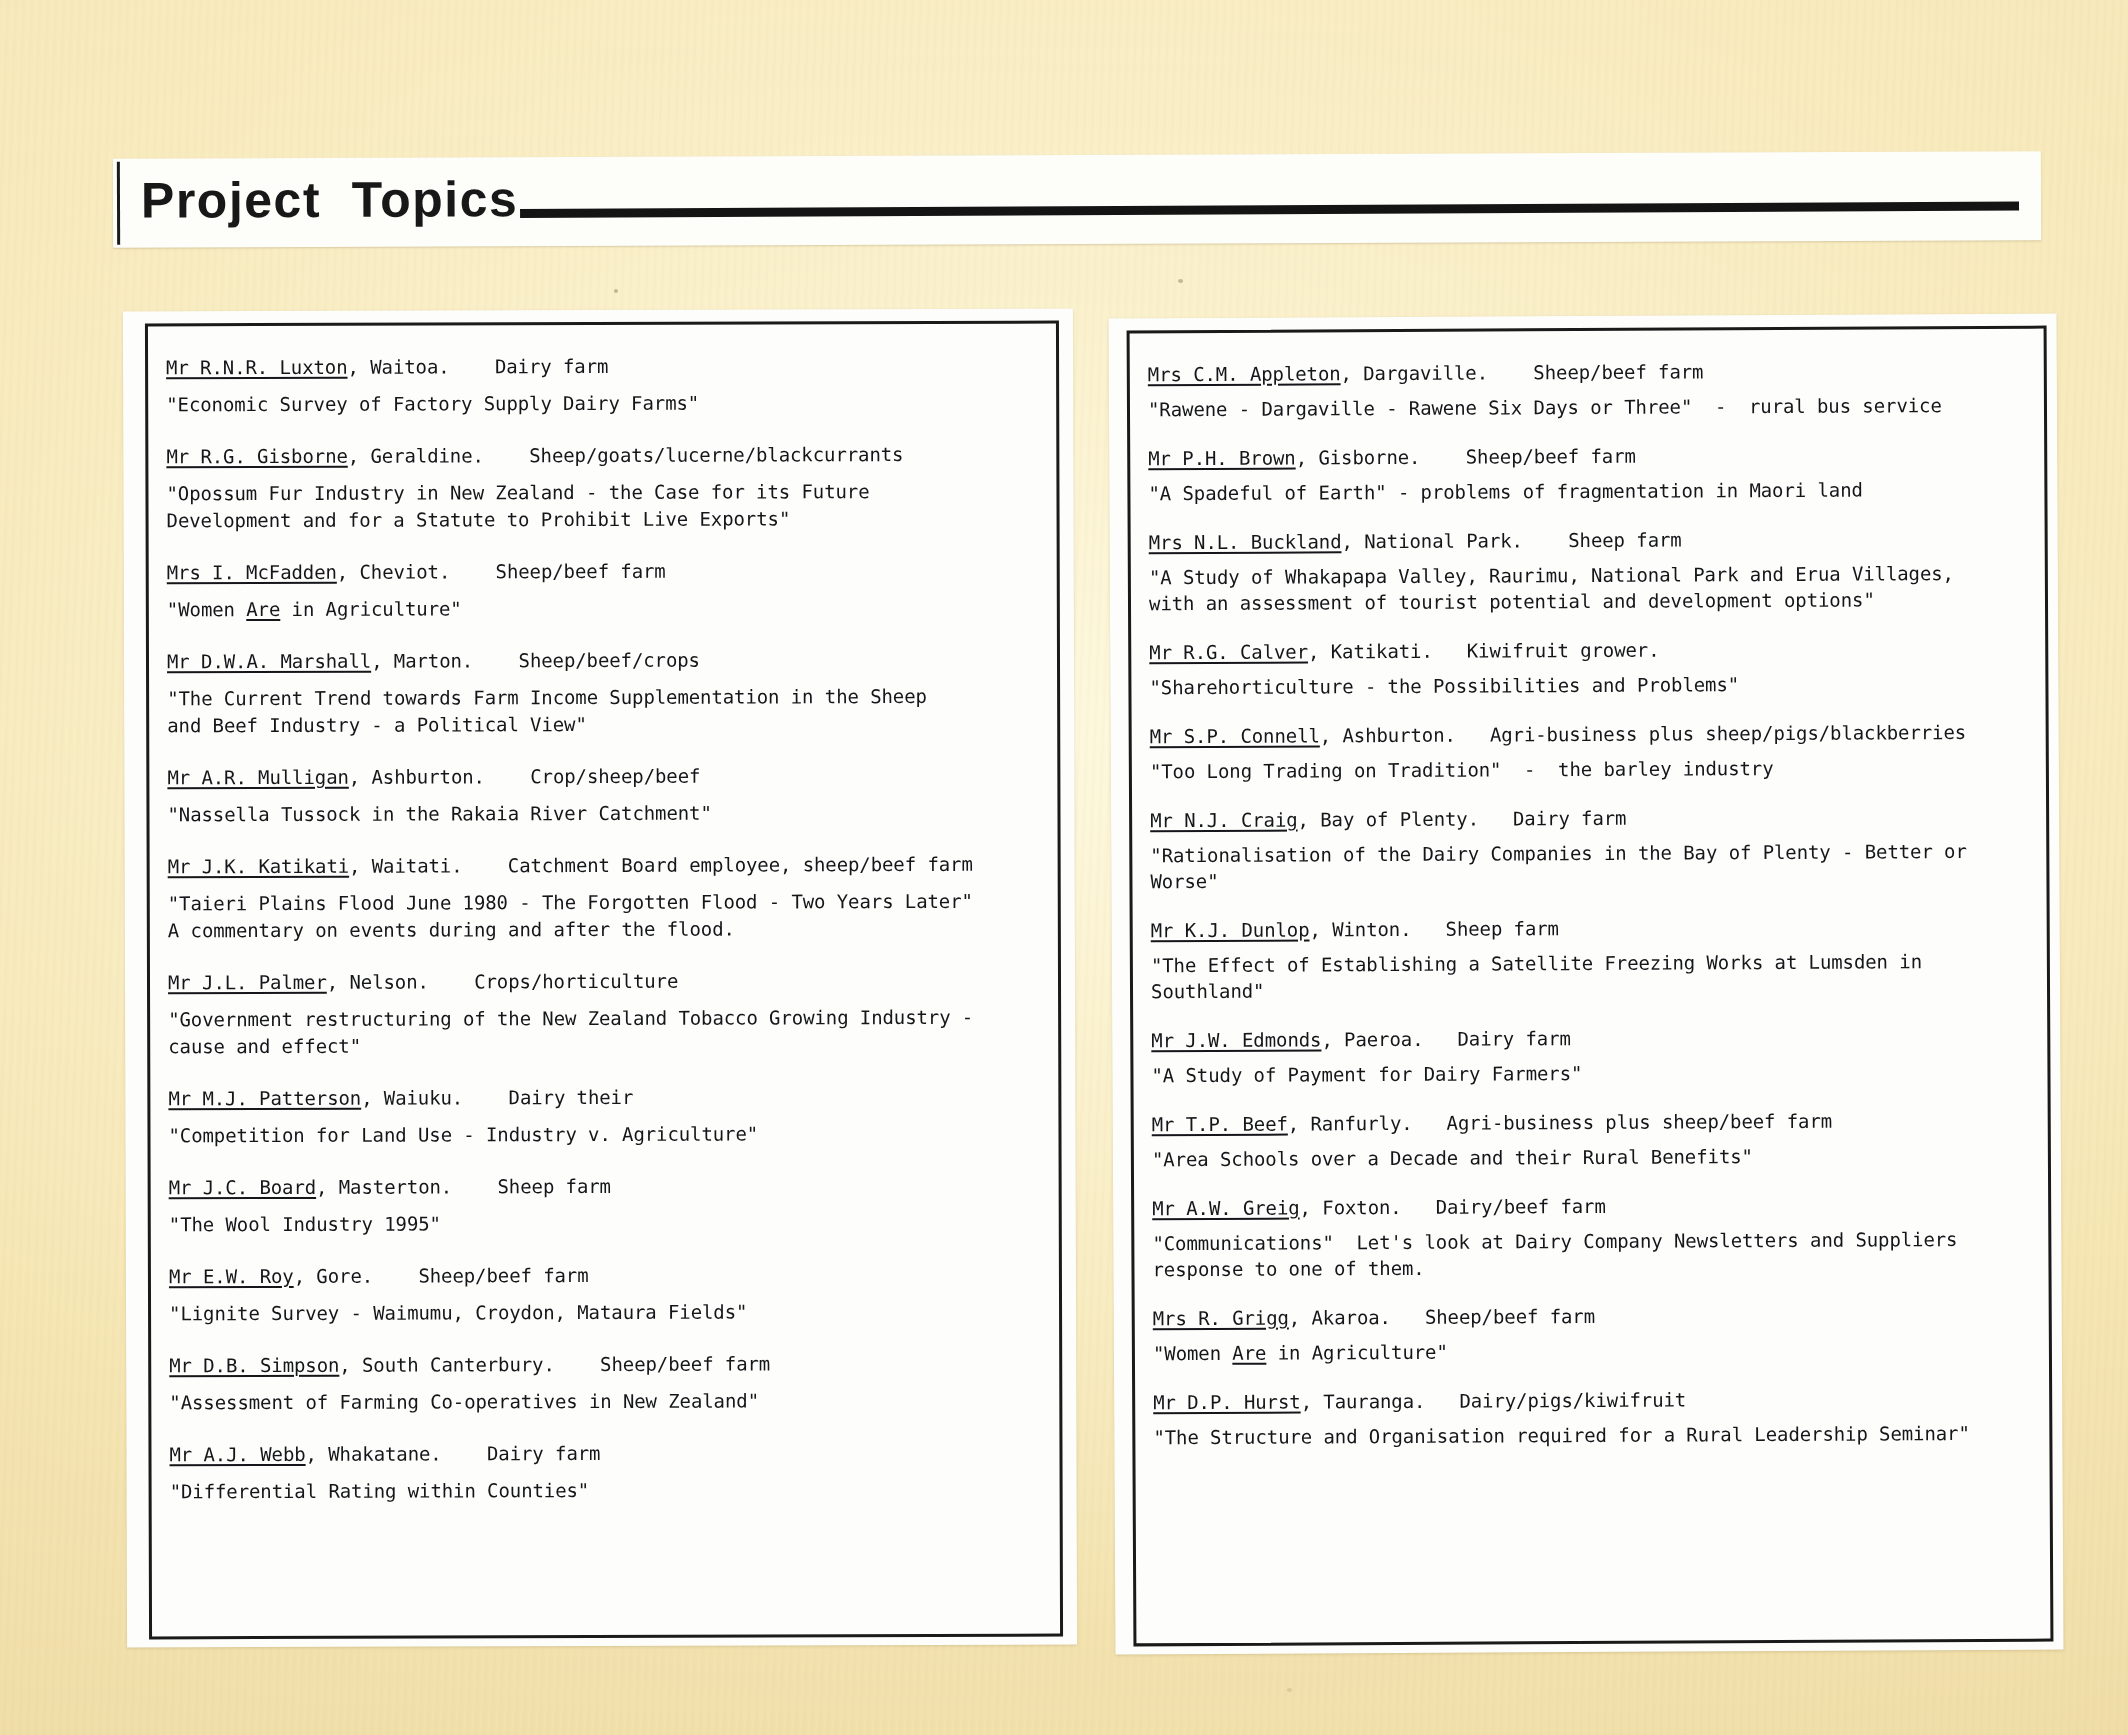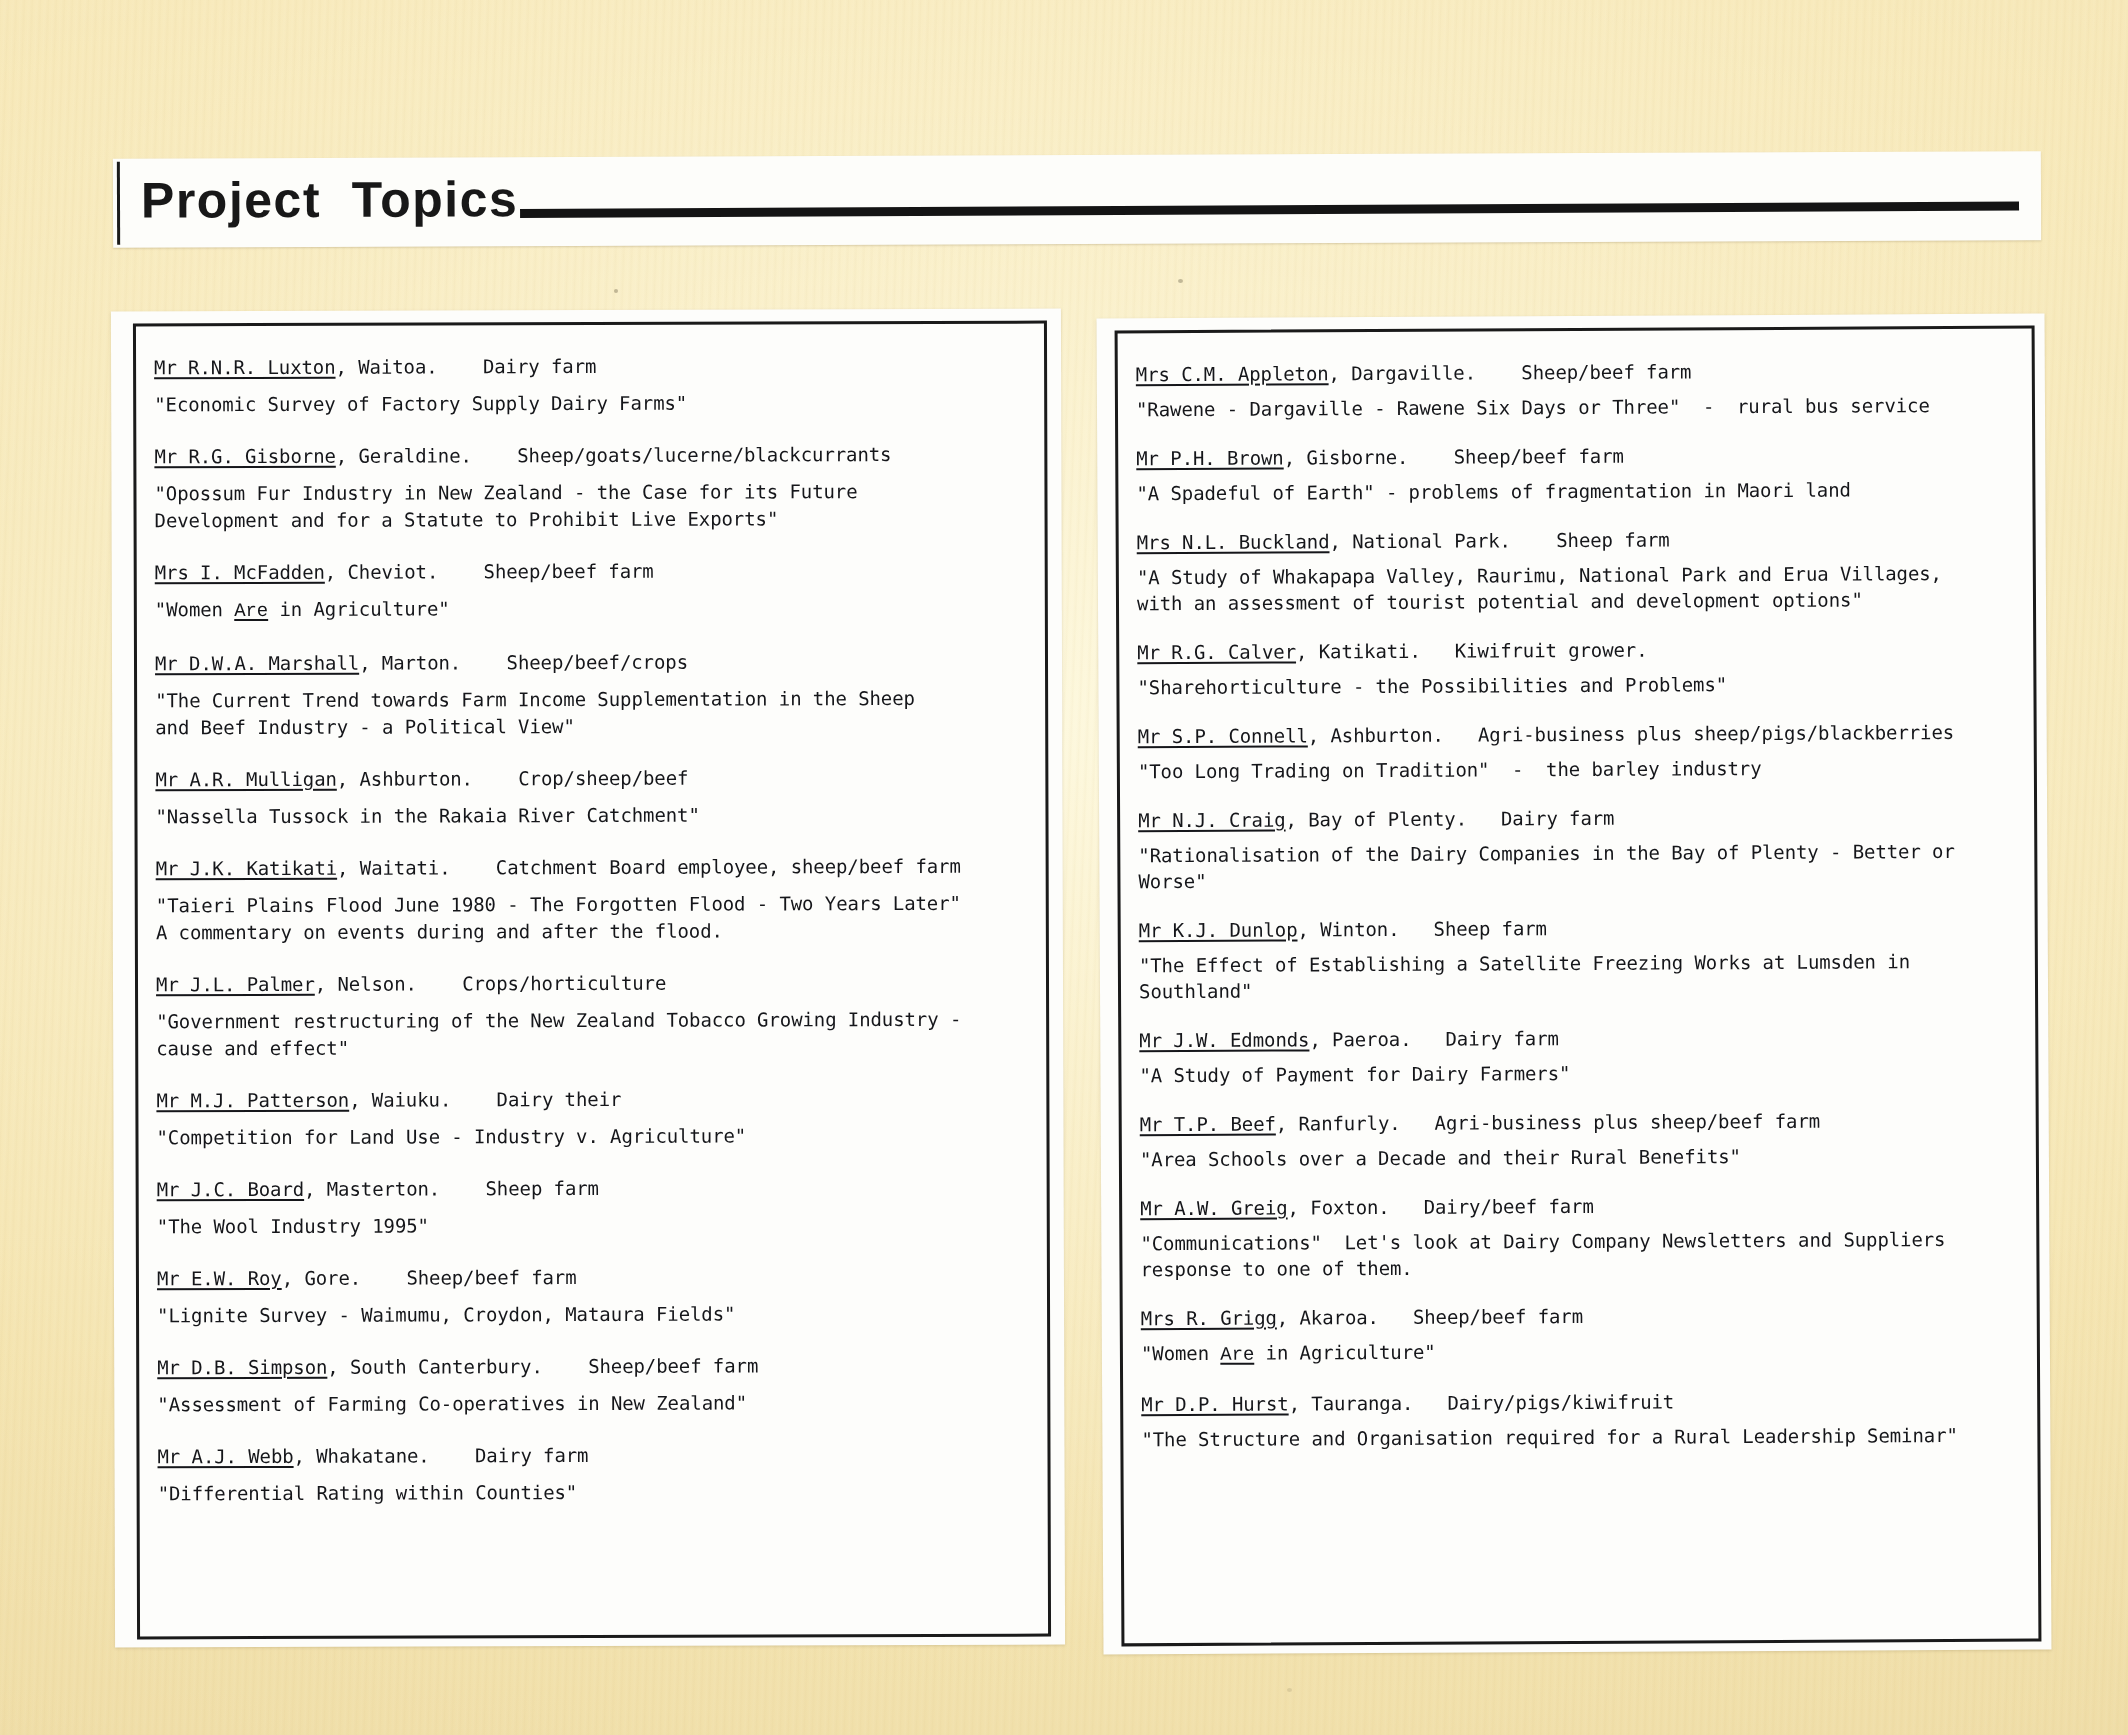--- a/index.html
+++ b/index.html
@@ -74,21 +74,21 @@
     background: #141414;
     margin-left: 2px;
     margin-right: 22px;
     margin-top: 22px;
     transform: rotate(-0.07deg);
   }
 
   
   .columns {
     position: absolute;
-    left: 4px; top: 0;
+    left: 16px; top: 0;
     width: 1708px;
     height: 1736px;
   }
   .col-box {
     position: absolute;
     background: #fdfdfb;
     box-shadow: 0 1px 3px rgba(120,100,60,0.22);
   }
   .col-left {
     left: 109px;
@@ -150,21 +150,20 @@
 
   .uname {
     text-decoration: underline;
     text-underline-offset: 3px;
     text-decoration-thickness: 1.6px;
   }
   .uword {
     text-decoration: underline;
     text-underline-offset: 3px;
     text-decoration-thickness: 1.6px;
-    font-family: Liberation Mono, monospace;
   }
 
   
   .col-right .entry { margin-bottom: 23px; }
   .col-right .ent-head { margin-bottom: 9px; }
   .col-right .ent-head,
   .col-right .ent-body {
     font-size: 19px;
     line-height: 26px;
   }

